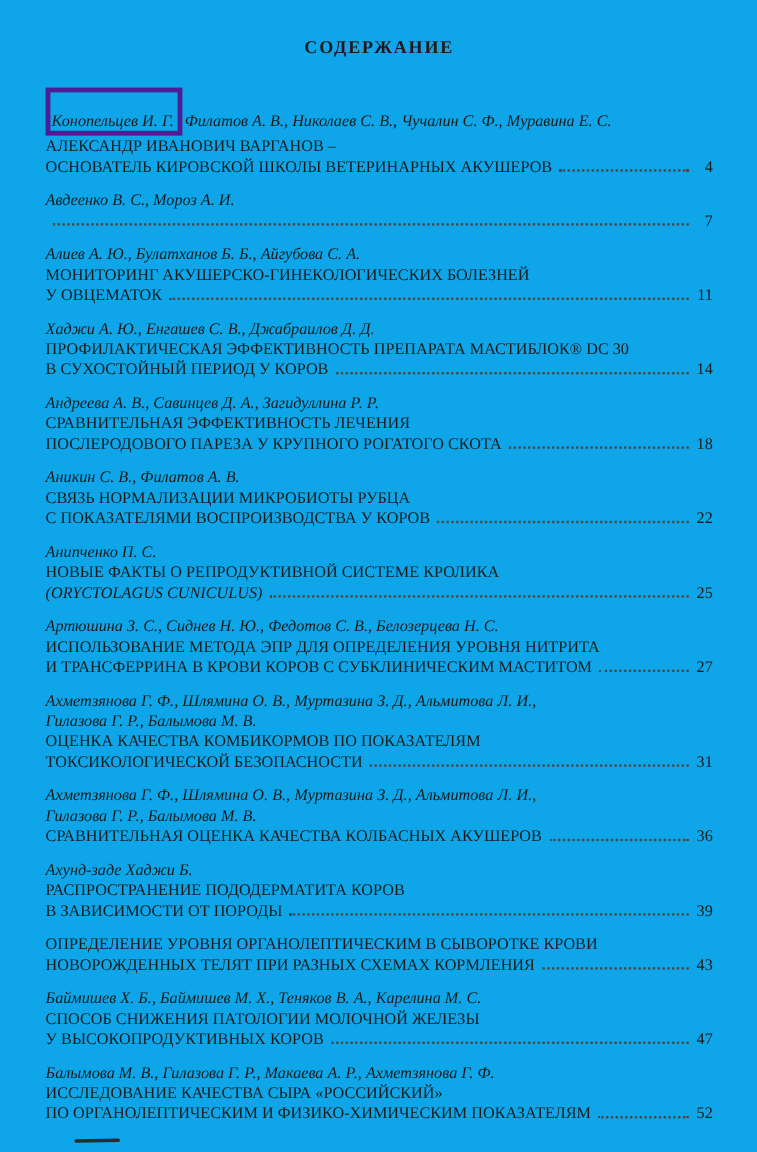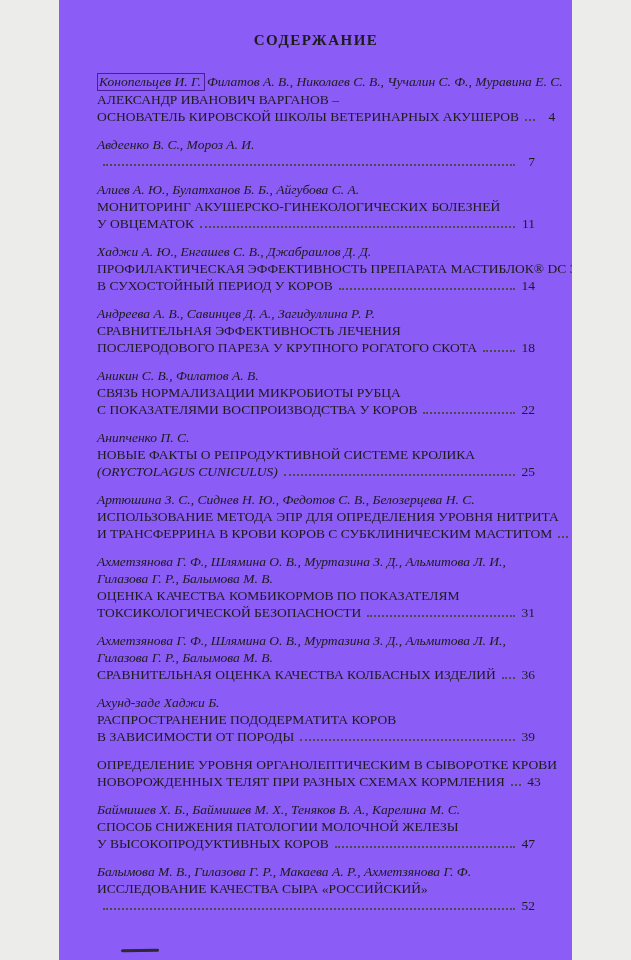--- a/index.html
+++ b/index.html
@@ -1,21 +1,21 @@
 <!DOCTYPE html>
 <html><head>
 <meta charset="utf-8">
 <style>
   * { box-sizing: border-box; }
   html, body { margin: 0; padding: 0; background: #ececea; }
   .page {
-    width: 513px;
+    width: 631px;
     height: 960px;
     margin: 0 auto;
-    background: #8b5cf6;
+    background: #0ea5e9;
     color: #1c1c1c;
     font-family: "Liberation Serif", "DejaVu Serif", serif;
     padding: 22px 37px 0 38px;
     position: relative;
     overflow: hidden;
   }
   .toc-title {
     text-align: center;
     font-size: 15px;
     font-weight: bold;
@@ -24,22 +24,22 @@
   }
   .entries { width: 100%; }
   .entry { margin-bottom: 11px; }
   .authors-line {
     font-style: italic;
     font-size: 13.5px;
     line-height: 17px;
     white-space: nowrap;
   }
   .boxed-author {
-    border: 1px solid #4c1d95;
-    padding: 0 3px 1px 1px;
+    border: 4px solid #4c1d95;
+    padding: 16px 3px 1px 1px;
     margin-right: 2px;
     display: inline-block;
     line-height: 15px;
   }
   .title-line {
     font-size: 13.5px;
     line-height: 17px;
     white-space: nowrap;
   }
   .title-line.last { display: flex; align-items: flex-start; }
@@ -199,21 +199,21 @@
         </div>
   </div>
 
   <div class="entry">
     <div class="authors">
           <div class="authors-line">Ахметзянова Г. Ф., Шлямина О. В., Муртазина З. Д., Альмитова Л. И.,</div>
           <div class="authors-line">Гилазова Г. Р., Балымова М. В.</div>
         </div>
     <div class="titles">
           <div class="title-line last">
-            <span class="title-text">СРАВНИТЕЛЬНАЯ ОЦЕНКА КАЧЕСТВА КОЛБАСНЫХ ИЗДЕЛИЙ</span>
+            <span class="title-text">СРАВНИТЕЛЬНАЯ ОЦЕНКА КАЧЕСТВА КОЛБАСНЫХ АКУШЕРОВ</span>
             <span class="leader"></span>
             <span class="pagenum">36</span>
           </div>
         </div>
   </div>
 
   <div class="entry">
     <div class="authors">
           <div class="authors-line">Ахунд-заде Хаджи Б.</div>
         </div>
@@ -252,20 +252,21 @@
         </div>
   </div>
 
   <div class="entry">
     <div class="authors">
           <div class="authors-line">Балымова М. В., Гилазова Г. Р., Макаева А. Р., Ахметзянова Г. Ф.</div>
         </div>
     <div class="titles">
           <div class="title-line"><span class="title-text">ИССЛЕДОВАНИЕ КАЧЕСТВА СЫРА «РОССИЙСКИЙ»</span></div>
           <div class="title-line last">
+            <span class="title-text">ПО ОРГАНОЛЕПТИЧЕСКИМ И ФИЗИКО-ХИМИЧЕСКИМ ПОКАЗАТЕЛЯМ</span>
             <span class="leader"></span>
             <span class="pagenum">52</span>
           </div>
         </div>
   </div>
 </div>
   <div class="scan-artifact"></div>
 </div>
 
 </body></html>

